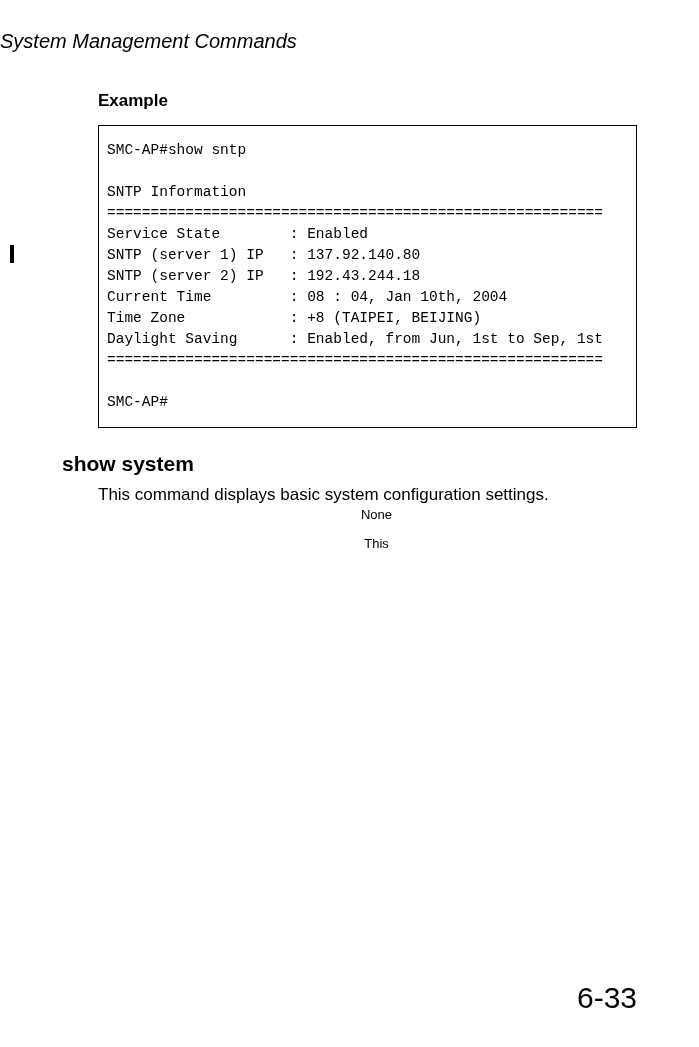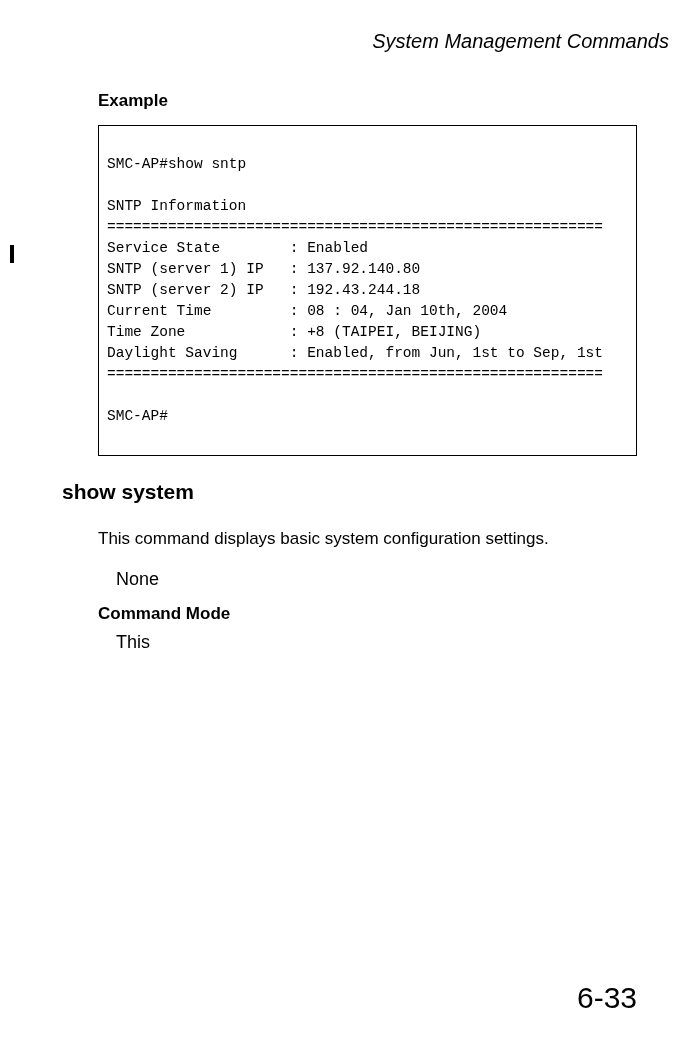--- a/index.html
+++ b/index.html
@@ -9,21 +9,21 @@
     }
     body {
       width: 699px;
       height: 1047px;
       background: #fff;
       font-family: Arial, Helvetica, sans-serif;
       color: #000;
       position: relative;
     }
     .page-header {
-      text-align: right;
+      text-align: left;
       font-style: italic;
       font-size: 20px;
       padding: 30px 30px 0 0;
       font-family: Arial, Helvetica, sans-serif;
     }
     .change-bar {
       position: absolute;
       left: 10px;
       top: 245px;
       width: 4px;
@@ -33,49 +33,49 @@
     .content {
       padding: 38px 62px 0 98px;
     }
     .example-label {
       font-weight: bold;
       font-size: 17px;
       margin-bottom: 14px;
     }
     .code-box {
       border: 1px solid #000;
-      padding: 28px 8px;
+      padding: 14px 8px;
       font-family: "Courier New", Courier, monospace;
       font-size: 14.5px;
       line-height: 1.45;
       white-space: pre;
       margin-bottom: 24px;
       overflow: hidden;
     }
     .section-title {
       font-weight: bold;
       font-size: 21px;
       margin-left: -36px;
-      margin-bottom: 24px;
+      margin-bottom: 8px;
       font-family: Arial, Helvetica, sans-serif;
     }
     .section-desc {
       font-size: 17px;
-      margin-bottom: 18px;
       line-height: 1.35;
     }
     .subsection-label {
       font-weight: bold;
       font-size: 17px;
       margin-bottom: 8px;
     }
     .subsection-value {
-      font-size: 18px;
+      font-size: 13px;
       margin-left: 18px;
       margin-bottom: 14px;
+      text-align: center;
     }
     .page-number {
       position: absolute;
       bottom: 32px;
       right: 62px;
       font-size: 30px;
       font-family: Arial, Helvetica, sans-serif;
     }
   </style>
 </head>
@@ -102,18 +102,17 @@
 =========================================================
 
 SMC-AP#</div>
 
   <div class="section-title">show system</div>
 
   <div class="section-desc">This command displays basic system configuration settings.</div>
 
   <div class="subsection-value">None</div>
 
-  <div class="subsection-label">Command Mode</div>
   <div class="subsection-value">This</div>
 
 </div>
 
 <div class="page-number">6-33</div>
 
 </body></html>

